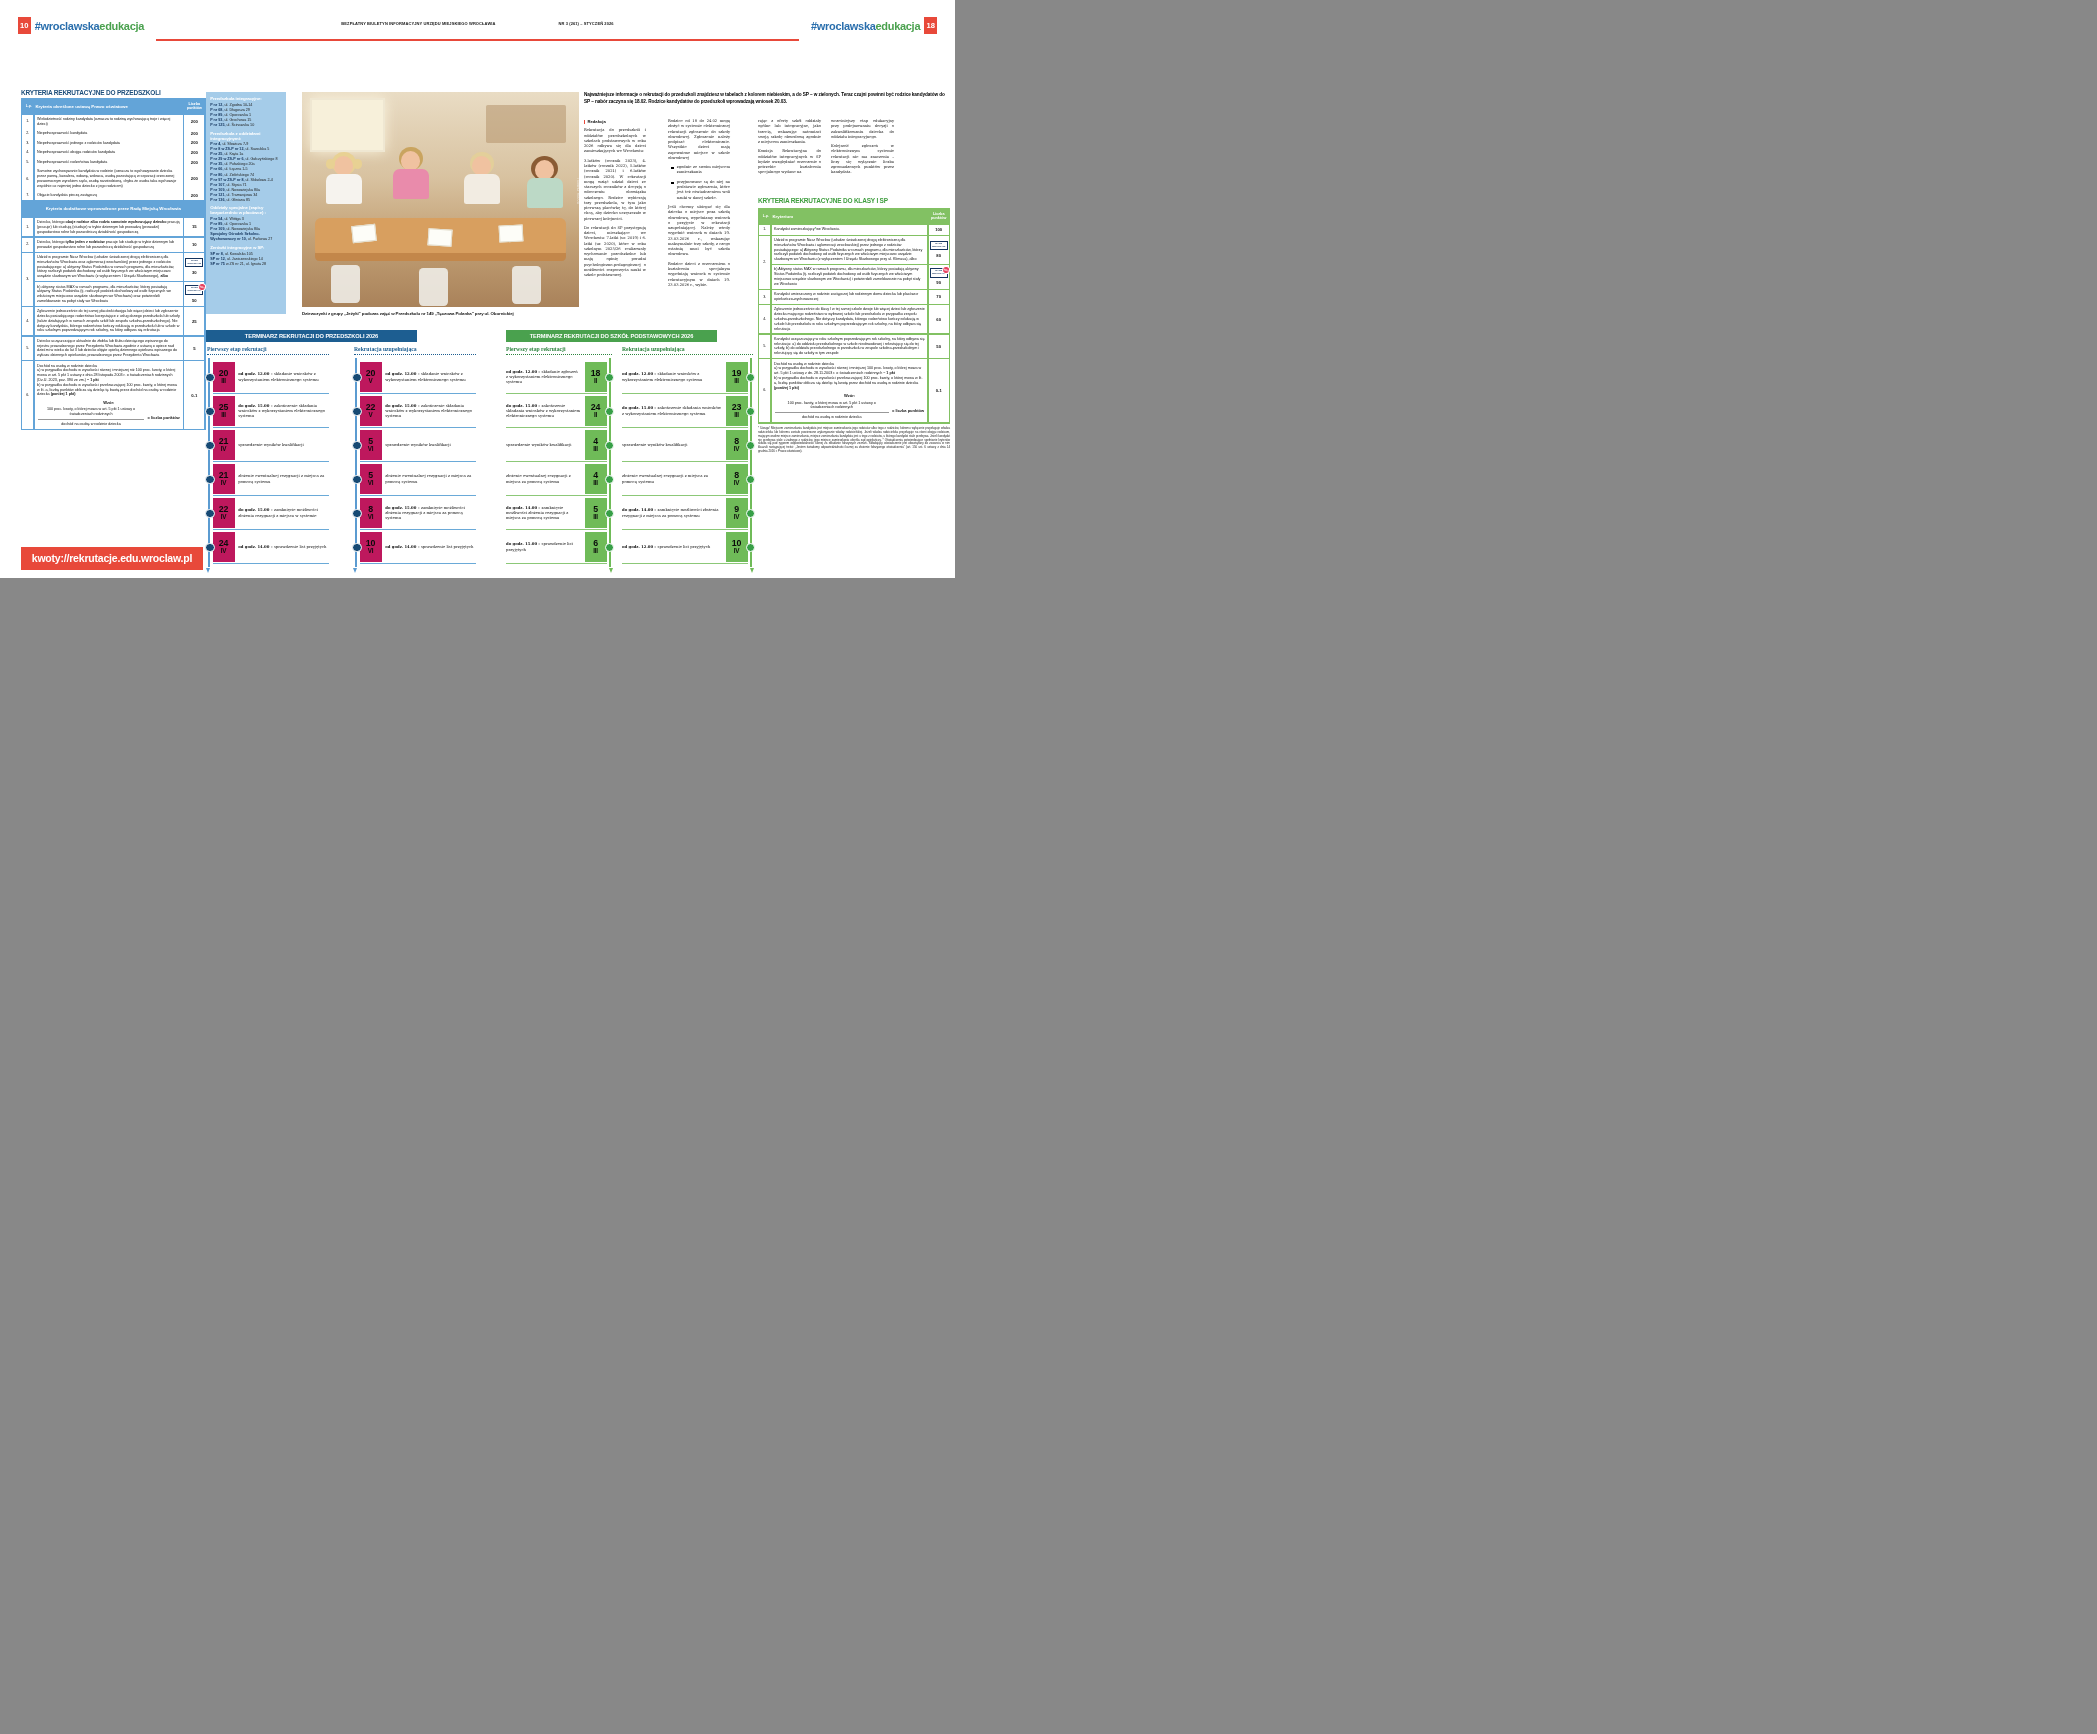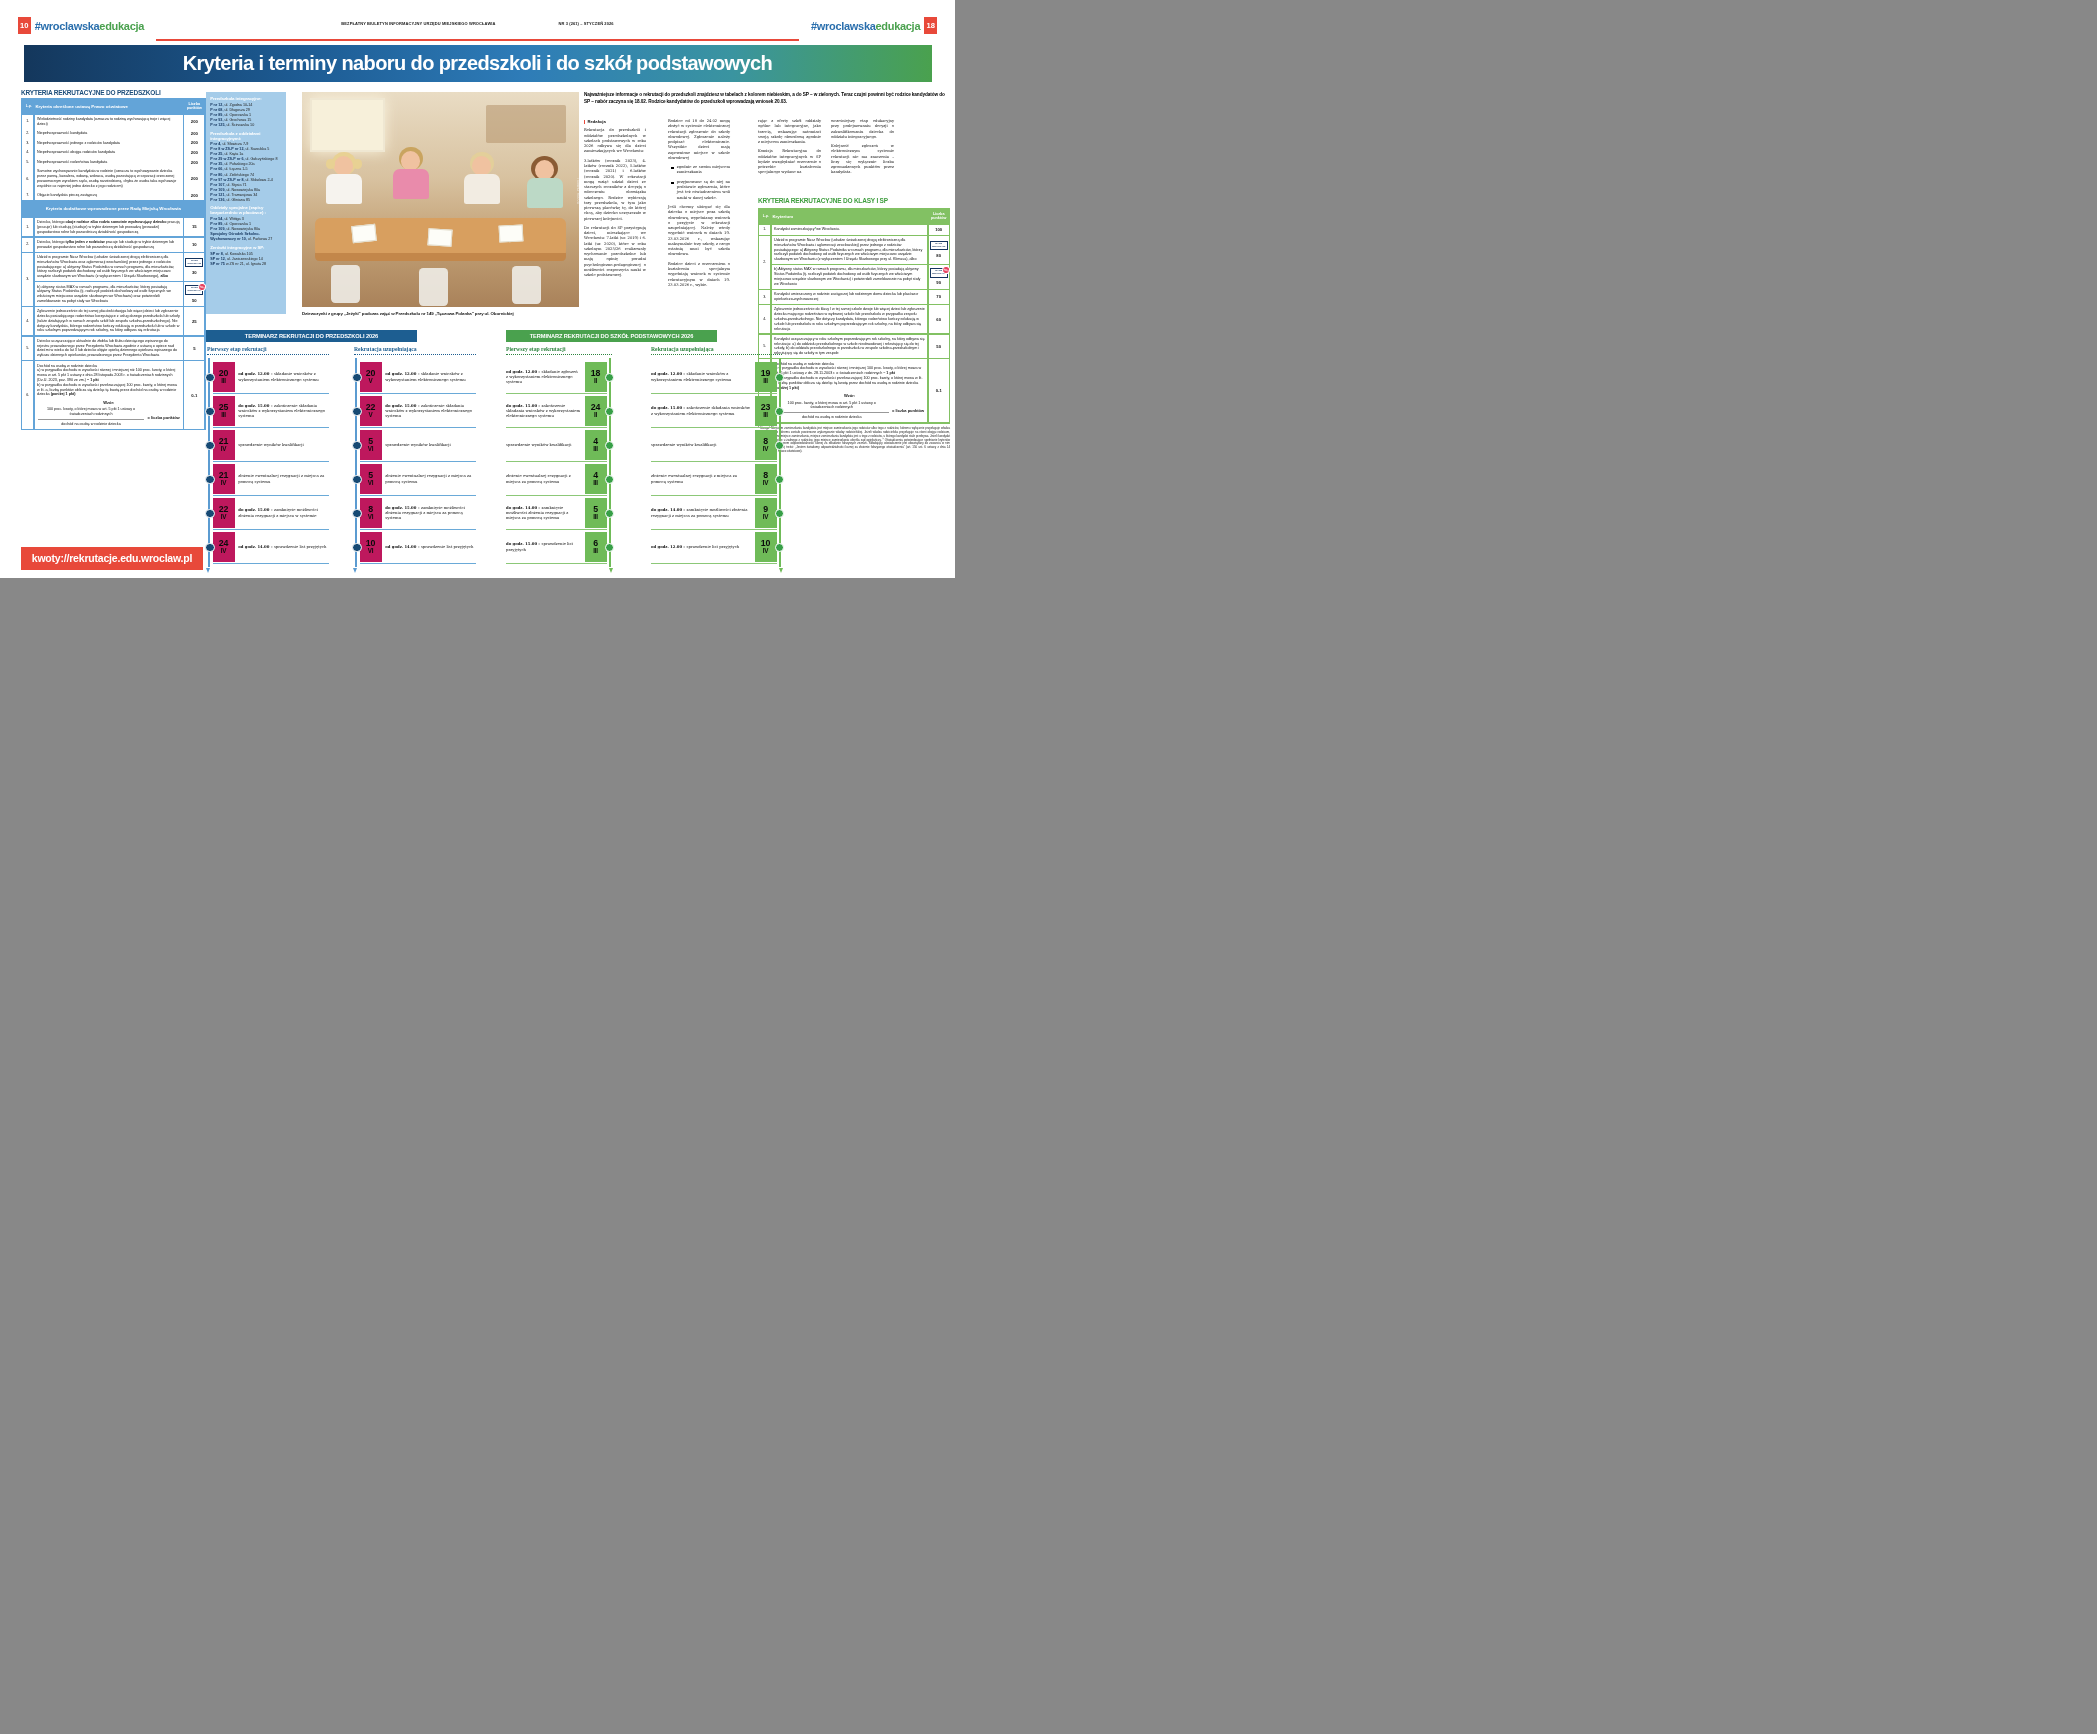--- a/index.html
+++ b/index.html
@@ -84,21 +84,21 @@
   .rsub .cols{display:flex;gap:10px;min-height:74px;}
   .rsub .c{width:63px;}
   #sp-h{margin:4.2px 0 3.8px;}
   .fnote{margin-top:3.4px;font-size:2.9px;line-height:1.33;text-align:justify;color:#222;}
   
   .tlbar{position:absolute;top:330px;height:12px;display:flex;align-items:center;justify-content:center;color:#fff;font-weight:bold;font-size:5.7px;letter-spacing:-0.1px;}
   #tlbar-p{left:206px;width:211px;background:#1d5e91;}
   #tlbar-s{left:506px;width:211px;background:#4aa14e;}
   .tcol{position:absolute;top:346px;}
   #tp1{left:207px;width:122px;} #tp2{left:354px;width:122px;}
-  #ts1{left:506px;width:106px;} #ts2{left:651px;width:131px;}
+  #ts1{left:506px;width:106px;} #ts2{left:622px;width:131px;}
   .tcol h5{margin:0;font-family:"Liberation Serif",serif;font-size:5.7px;font-weight:bold;padding-bottom:2.1px;border-bottom:1.3px dotted currentColor;}
   .tcol.blue h5{color:#1d5e91;} .tcol.green h5{color:#2e8540;}
   .tl{position:relative;margin-top:5px;}
   .tl.left{padding-left:5.5px;}
   .tl.right{padding-right:5.5px;}
   .tl::before{content:'';position:absolute;top:-1.7px;bottom:-3.4px;width:2.1px;}
   .tl.left::before{left:1.3px;} .tl.right::before{right:1.3px;}
   .tl.blue::before{background:#5b9bd1;} .tl.green::before{background:#6fbb58;}
   .tl::after{content:'';position:absolute;bottom:-9.2px;border-left:2.9px solid transparent;border-right:2.9px solid transparent;}
   .tl.left::after{left:-0.8px;} .tl.right::after{right:-0.8px;}
@@ -134,23 +134,20 @@
       <span>BEZPŁATNY BIULETYN INFORMACYJNY URZĘDU MIEJSKIEGO WROCŁAWIA</span>
       <span>NR 3 (261) – STYCZEŃ 2026</span>
     </div>
     <div class="brand">
       <div class="brandtext"><span class="hash">#wroclawska</span><span class="edu">edukacja</span></div>
       <div class="pgnum">18</div>
     </div>
   </div>
   <div class="red-rule"></div>
 
-  <div class="banner">
-    <span>Kryteria i terminy naboru do przedszkoli i do szkół podstawowych</span>
-  </div>
 
   <div id="left-h" class="sec-h">KRYTERIA REKRUTACYJNE DO PRZEDSZKOLI</div>
 
   <div id="ptable" class="ctable blue">
     <div class="thead">
       <div class="hl">L.p.</div>
       <div class="hc">Kryteria określone ustawą Prawo oświatowe</div>
       <div class="hp">Liczba punktów</div>
     </div>
     <div>

